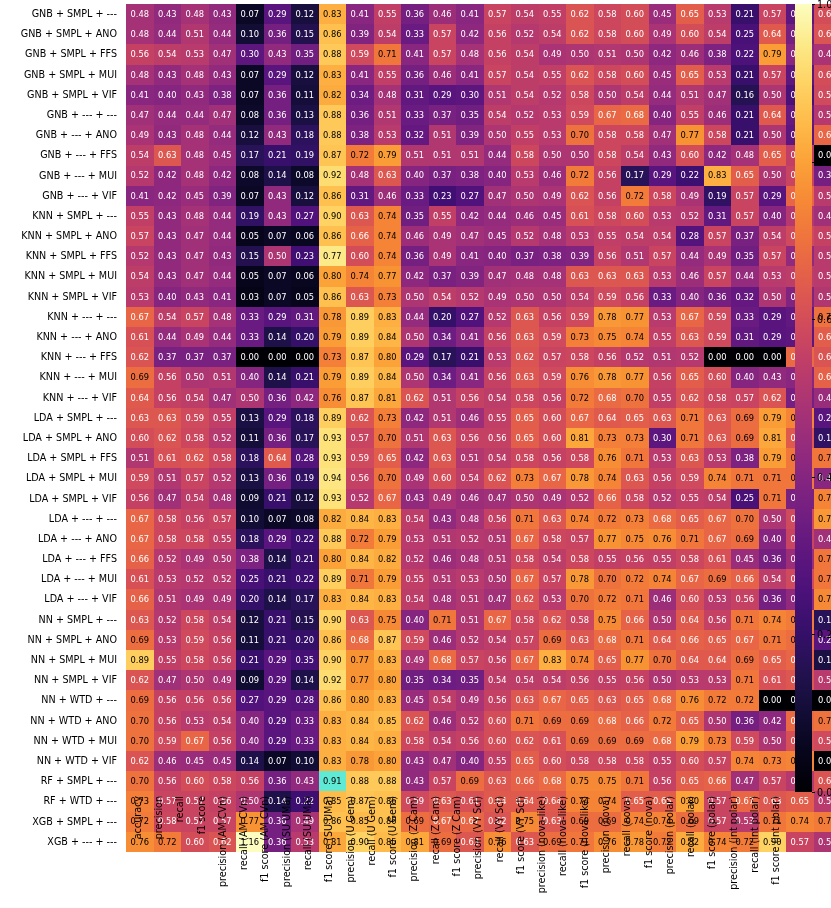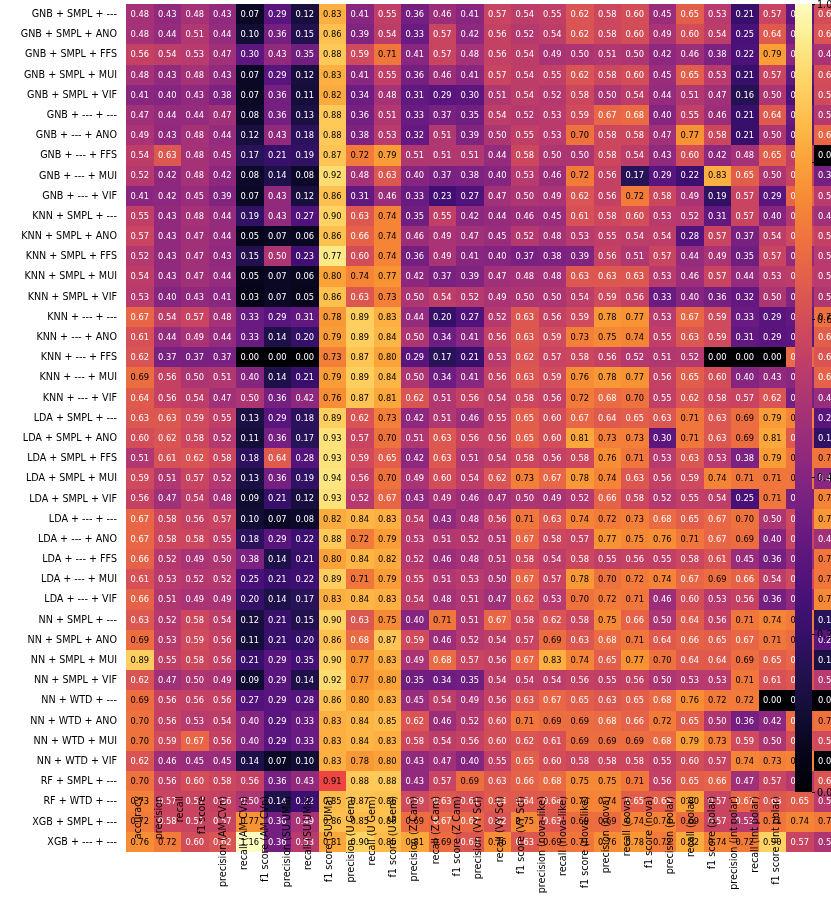--- a/index.html
+++ b/index.html
@@ -1226,21 +1226,21 @@
             <td class="cell" style="background: rgb(0, 0, 4); color: rgb(255, 255, 255);">0.00</td>
           </tr>
           <tr>
             <td class="cell" style="background: rgb(238, 114, 62); color: rgb(0, 0, 0);">0.70</td>
             <td class="cell" style="background: rgb(196, 65, 100); color: rgb(255, 255, 255);">0.56</td>
             <td class="cell" style="background: rgb(211, 77, 89); color: rgb(255, 255, 255);">0.60</td>
             <td class="cell" style="background: rgb(204, 71, 94); color: rgb(255, 255, 255);">0.58</td>
             <td class="cell" style="background: rgb(196, 65, 100); color: rgb(255, 255, 255);">0.56</td>
             <td class="cell" style="background: rgb(117, 31, 129); color: rgb(255, 255, 255);">0.36</td>
             <td class="cell" style="background: rgb(145, 42, 125); color: rgb(255, 255, 255);">0.43</td>
-            <td class="cell" style="background: #ef4444; color: rgb(0, 0, 0);">0.91</td>
+            <td class="cell" style="background: #5eead4; color: rgb(0, 0, 0);">0.91</td>
             <td class="cell" style="background: rgb(254, 201, 89); color: rgb(0, 0, 0);">0.88</td>
             <td class="cell" style="background: rgb(254, 201, 89); color: rgb(0, 0, 0);">0.88</td>
             <td class="cell" style="background: rgb(145, 42, 125); color: rgb(255, 255, 255);">0.43</td>
             <td class="cell" style="background: rgb(200, 68, 97); color: rgb(255, 255, 255);">0.57</td>
             <td class="cell" style="background: rgb(236, 110, 64); color: rgb(0, 0, 0);">0.69</td>
             <td class="cell" style="background: rgb(220, 87, 80); color: rgb(255, 255, 255);">0.63</td>
             <td class="cell" style="background: rgb(229, 98, 72); color: rgb(255, 255, 255);">0.66</td>
             <td class="cell" style="background: rgb(234, 106, 67); color: rgb(255, 255, 255);">0.68</td>
             <td class="cell" style="background: rgb(246, 137, 54); color: rgb(0, 0, 0);">0.75</td>
             <td class="cell" style="background: rgb(246, 137, 54); color: rgb(0, 0, 0);">0.75</td>

